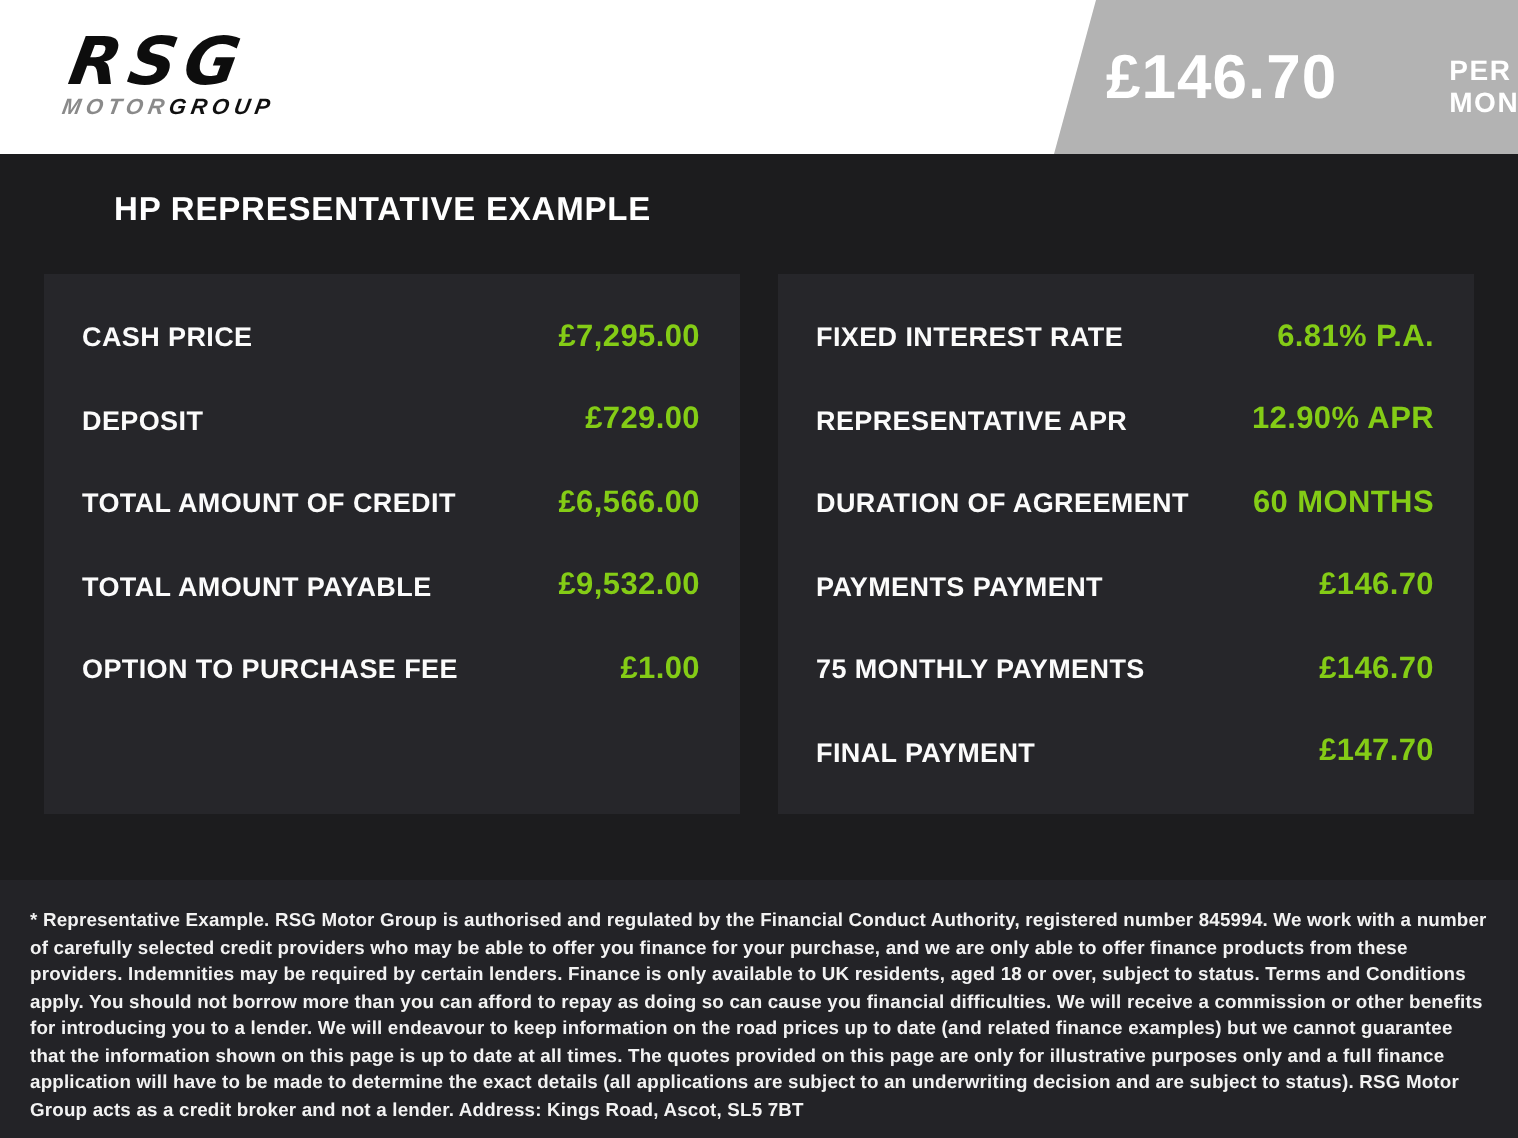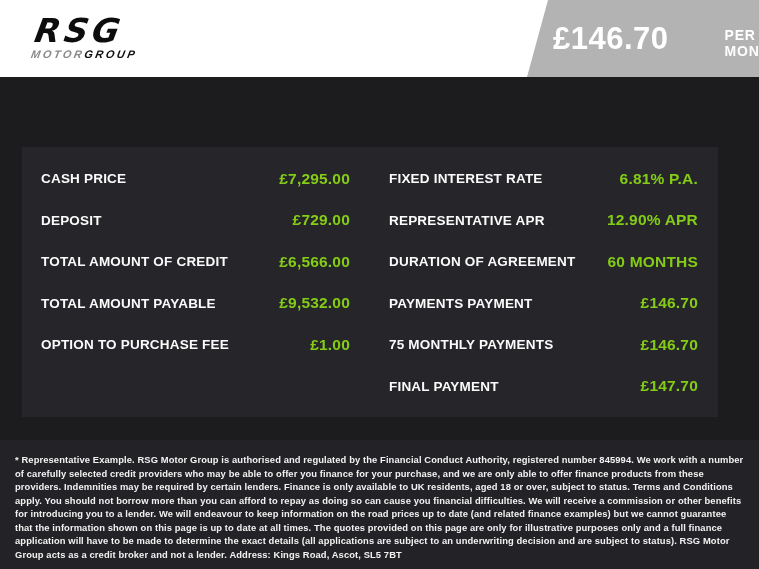--- a/index.html
+++ b/index.html
@@ -25,21 +25,21 @@
     display:flex; align-items:center; padding-left:26px; color:#ffffff;
   }
   .price-main { font-size:31px; font-weight:bold; letter-spacing:0.5px; }
   .price-suffix { font-size:14px; font-weight:bold; letter-spacing:0.8px; margin-left:12px; margin-top:9px;padding-left:44px; }
   
   .page-title {
     position:absolute; top:96px; left:57px; color:#ffffff;
     font-size:16.5px; font-weight:bold; letter-spacing:0.4px;
   }
   
-  .panels { position:absolute; top:147px; left:22px; width:715px; display:flex; }
+  .panels { position:absolute; top:137px; left:22px; width:715px; display:flex; gap:19px; }
   .panel { width:348px; height:270px; background:#26262a; padding:11px 20px 10px 19px; }
   .frow { height:41.5px; display:flex; justify-content:space-between; align-items:center; }
   .flabel { color:#fbfbfb; font-size:13.5px; font-weight:bold; letter-spacing:0.2px; }
   .fvalue { color:#84cc16; font-size:15.5px; font-weight:bold; letter-spacing:0.2px; }
   
   .disclaimer {
     position:absolute; top:440px; left:0; width:759px; height:129px; background:#232327;
     padding:13px 14px 16px 15px;
   }
   .disclaimer p {
@@ -57,20 +57,21 @@
       <div class="logo-sub">
         <span class="motor">MOTOR</span><span class="group">GROUP</span>
       </div>
     </div>
     <div class="price-banner">
       <span class="price-main">£146.70</span>
       <span class="price-suffix">PER MONTH*</span>
     </div>
   </div>
 
+  <div class="page-title">HP REPRESENTATIVE EXAMPLE</div>
 
   <div class="panels">
 
     <div class="panel">
       <div class="frow">
         <span class="flabel">CASH PRICE</span>
         <span class="fvalue">£7,295.00</span>
       </div>
       <div class="frow">
         <span class="flabel">DEPOSIT</span>

